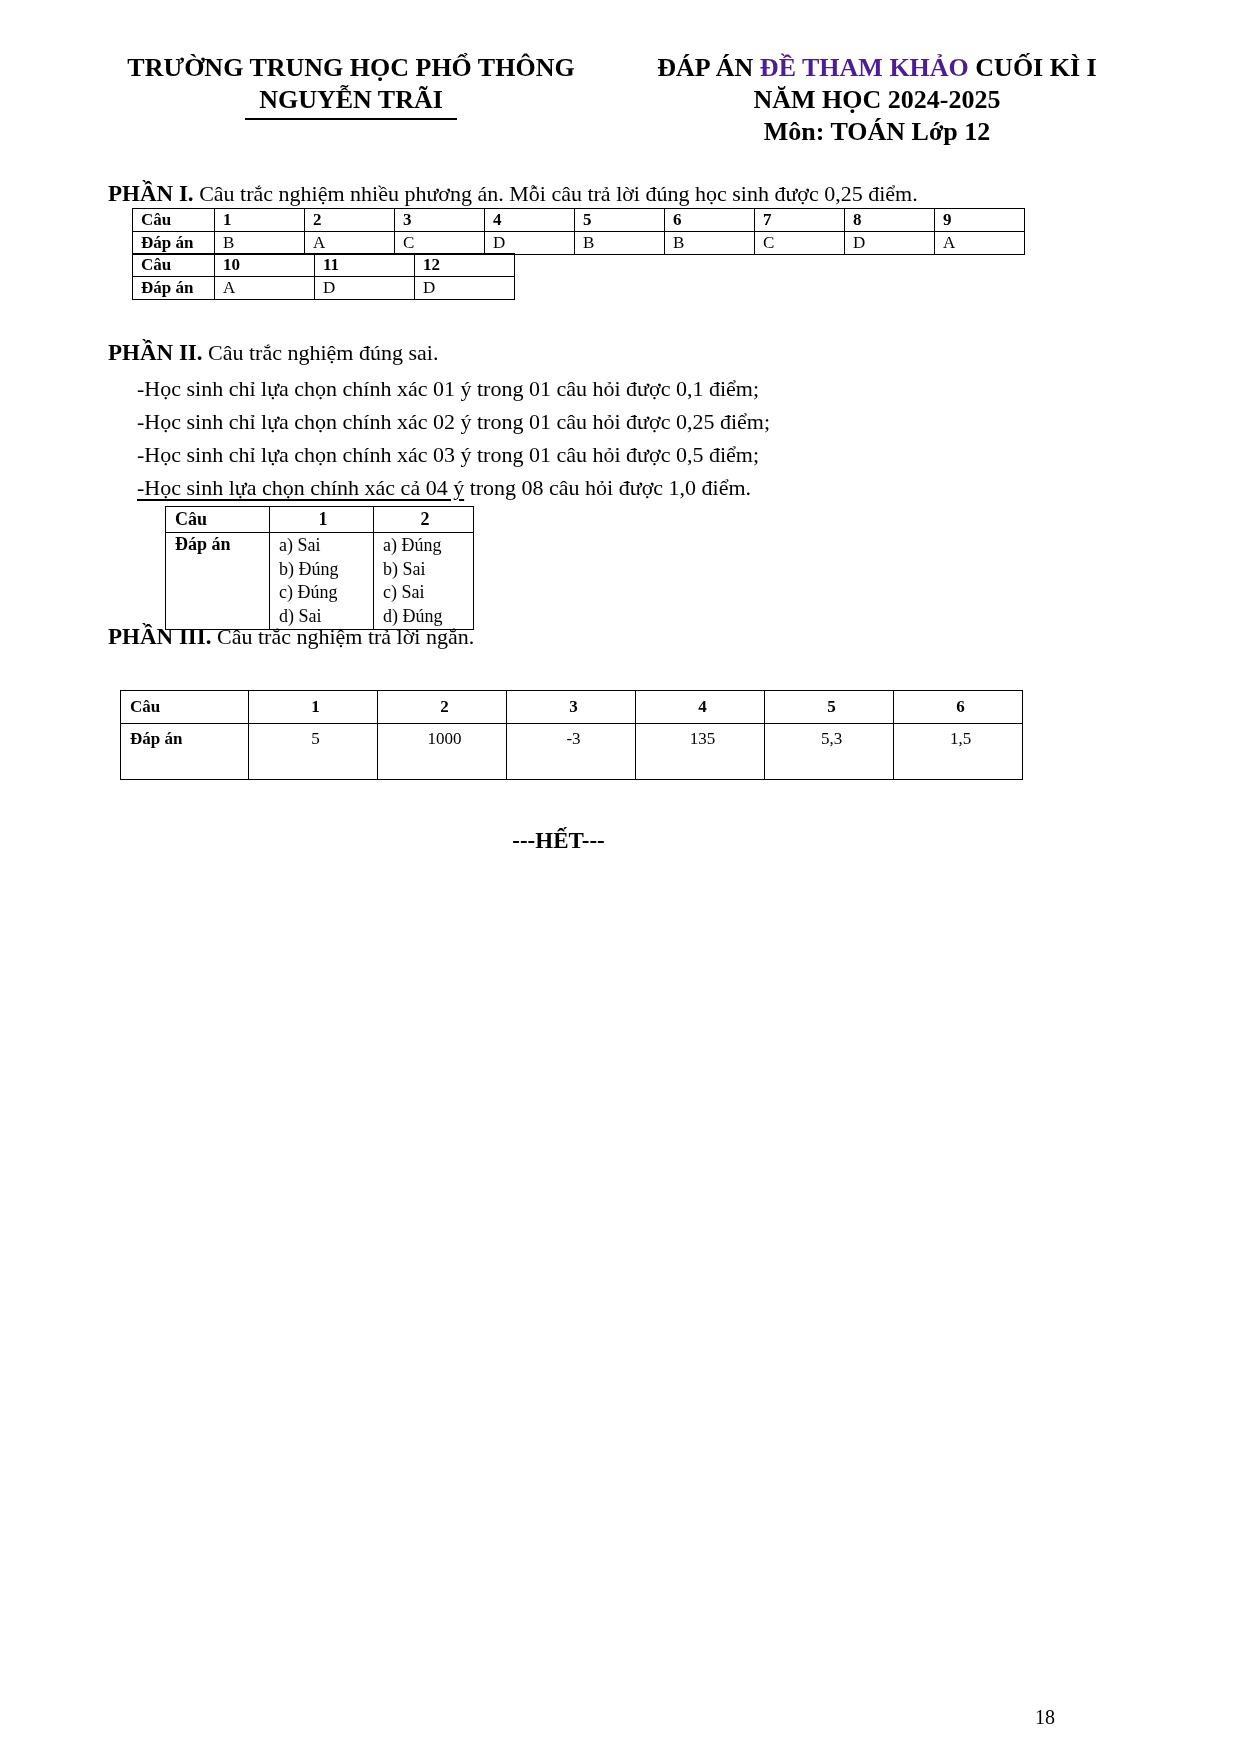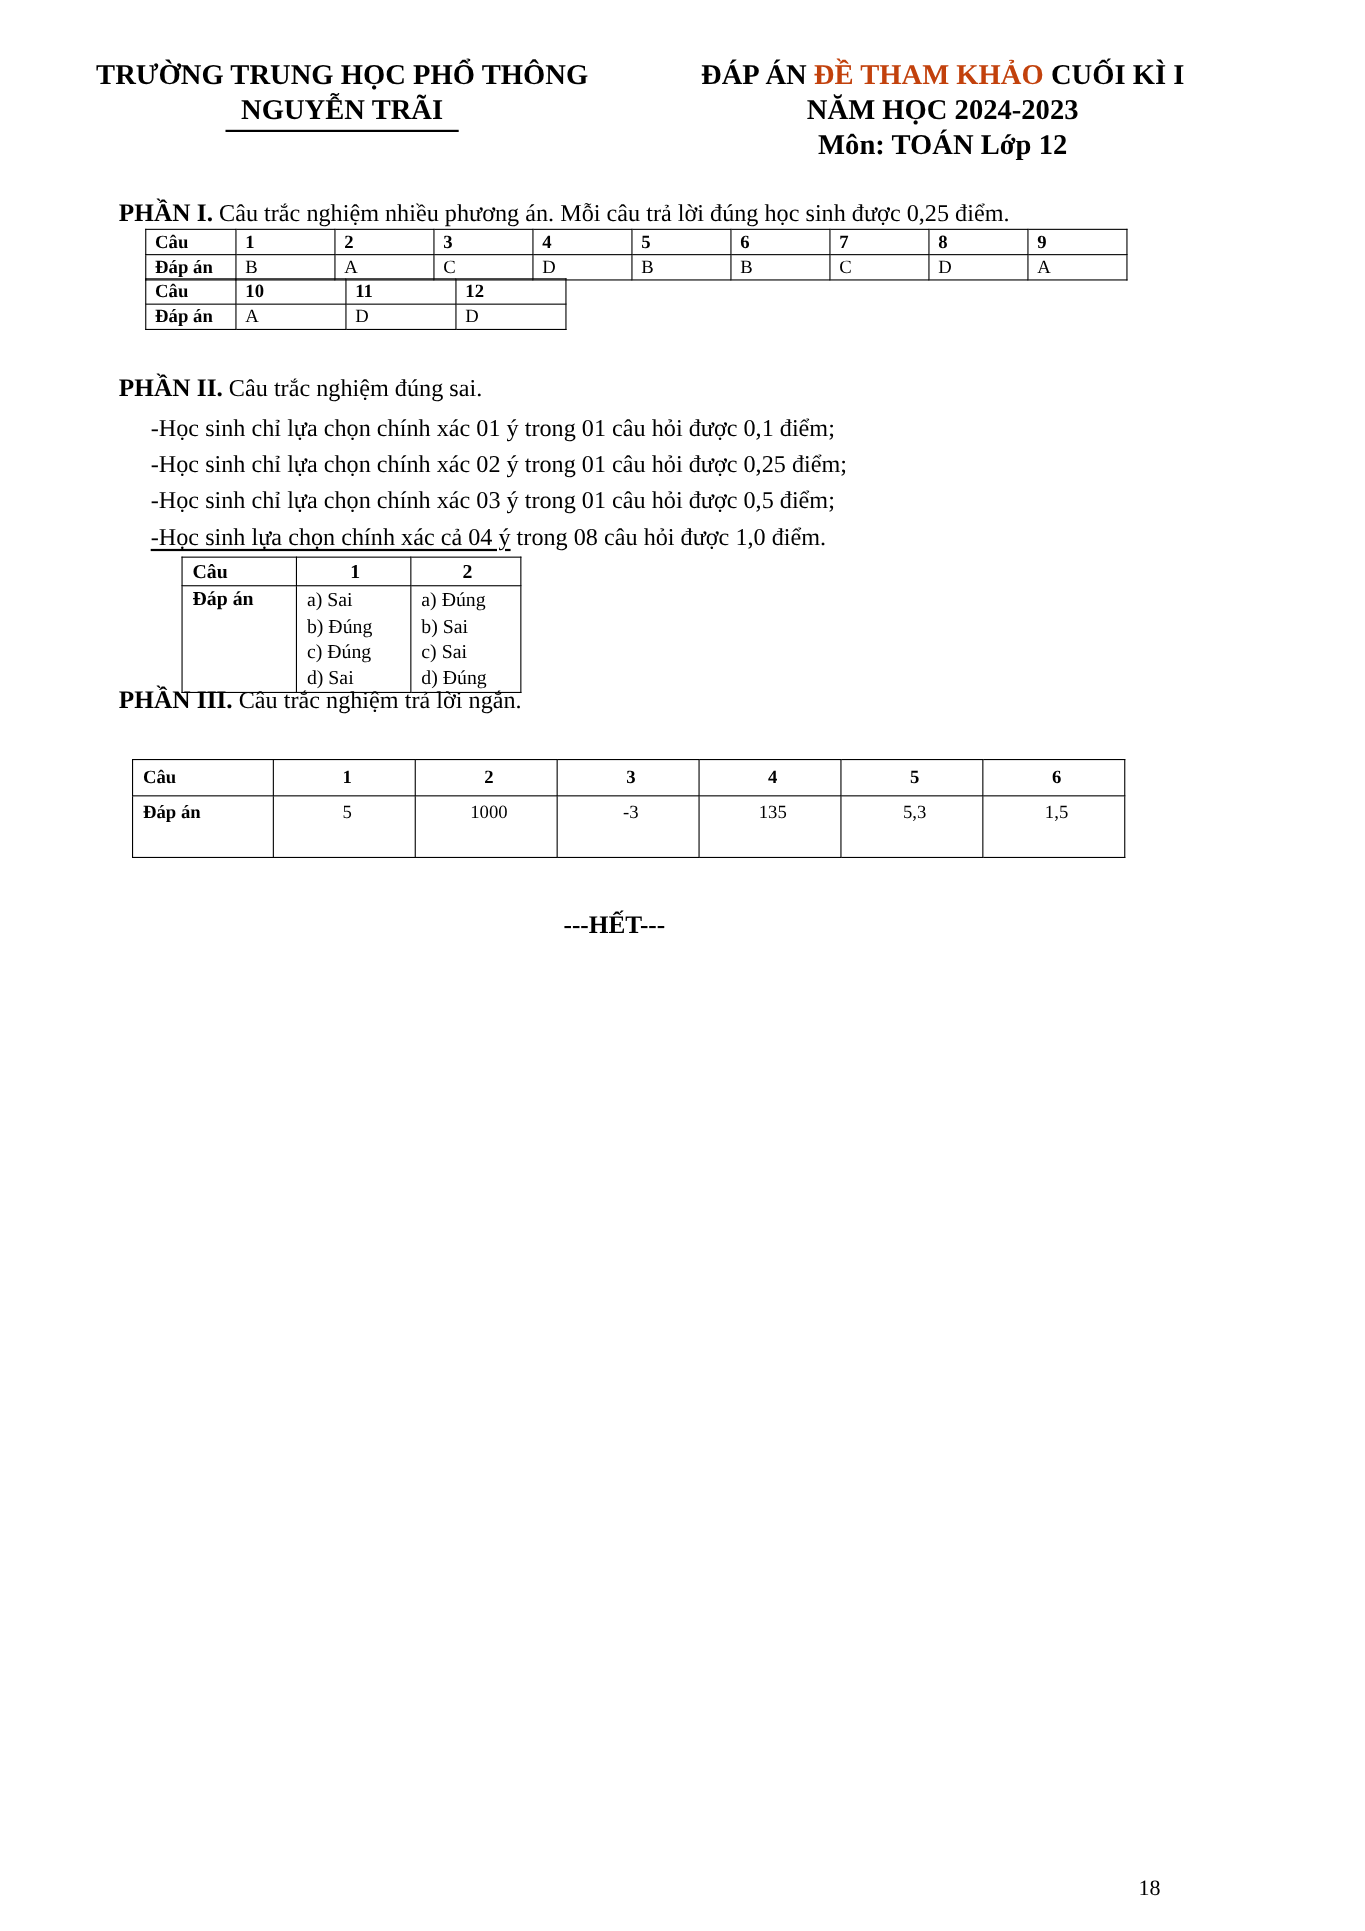--- a/index.html
+++ b/index.html
@@ -4,21 +4,21 @@
 <style>
   * { margin:0; padding:0; box-sizing:border-box; }
   html,body { background:#ffffff; }
   body {
     position:relative;
     width:1241px; height:1755px;
     font-family:"Liberation Serif", serif;
     color:#000;
   }
   .header { position:absolute; top:52px; left:80px; width:1092px; display:flex; }
-  .header-left { width:462px; text-align:center; font-weight:bold; font-size:26px; line-height:32px; }
+  .header-left { width:462px; text-align:center; font-weight:bold; font-size:26px; line-height:32px;margin-left:40px; }
   .header-right { flex:1; text-align:center; font-weight:bold; font-size:26px; line-height:32px; }
   .school-underline { display:inline-block; border-bottom:2.5px solid #000; padding:0 14px 2px 14px; }
   .section-heading { position:absolute; left:108px; font-size:22px; }
   .section-heading b { font-size:23px; }
 
   table { border-collapse:collapse; table-layout:fixed; }
   td { border:1.5px solid #000; font-size:17px; overflow:hidden; }
   .lbl { font-weight:bold; }
 
   
@@ -58,22 +58,22 @@
 <body>
 
 <div class="header">
   <div class="header-left">
     <div>TRƯỜNG TRUNG HỌC PHỔ THÔNG</div>
     <div>
       <span class="school-underline">NGUYỄN TRÃI</span>
     </div>
   </div>
   <div class="header-right">
-    <div><span>ĐÁP ÁN </span><span style="color: #c2410c;">ĐỀ THAM KHẢO</span><span> CUỐI KÌ I</span></div>
-    <div>NĂM HỌC 2024-2023</div>
+    <div><span>ĐÁP ÁN </span><span style="color: #4c1d95;">ĐỀ THAM KHẢO</span><span> CUỐI KÌ I</span></div>
+    <div>NĂM HỌC 2024-2025</div>
     <div>Môn: TOÁN Lớp 12</div>
   </div>
 </div>
 
 <div class="section-heading" style="top:181px;"><b>PHẦN I.</b><span> Câu trắc nghiệm nhiều phương án. Mỗi câu trả lời đúng học sinh được 0,25 điểm.</span></div>
 
 <table class="t1 t1a">
   <tbody>
       <tr>
     <td class="c0 lbl">Câu</td>

